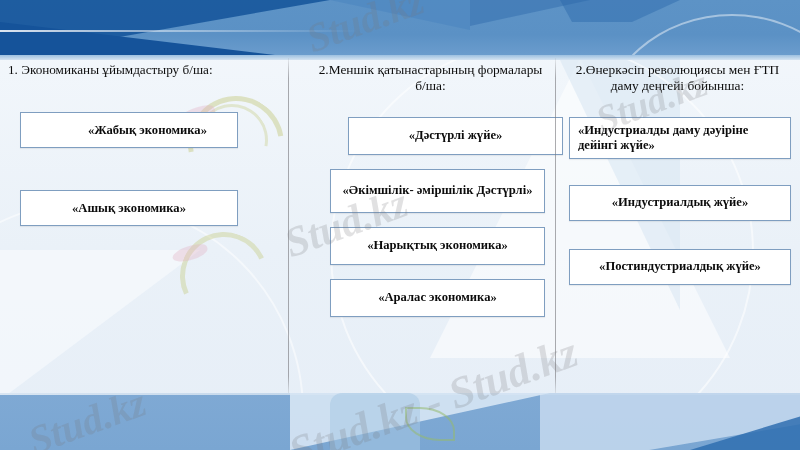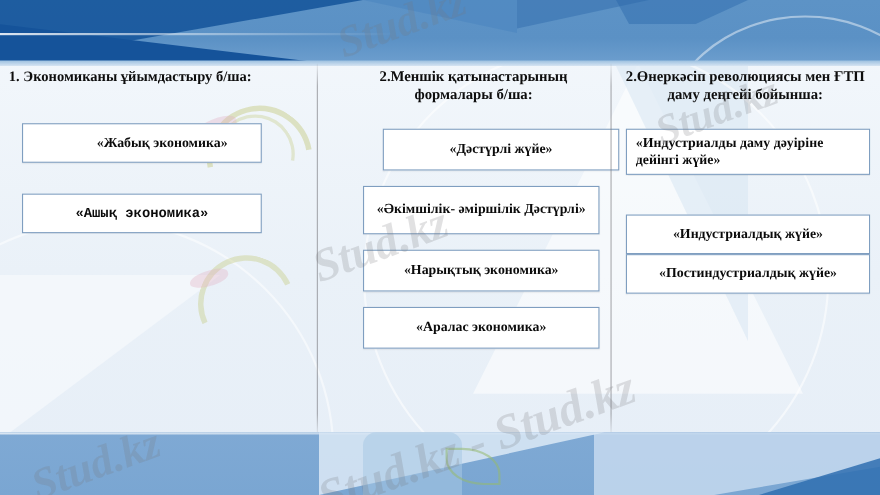--- a/index.html
+++ b/index.html
@@ -104,21 +104,21 @@
   .col{position:relative;box-sizing:border-box;padding:4px 6px 0 6px;}
   .col-1{width:288px;}
   .col-2{width:267px;padding-left:24px;}
   .col-3{width:245px;}
   .vdiv{position:absolute;top:0;width:1px;height:335px;
         background:linear-gradient(180deg,rgba(130,130,135,.1),rgba(120,120,125,.62) 6%,rgba(120,120,125,.62) 95%,rgba(130,130,135,.15));}
   .vdiv-1{left:288px;}
   .vdiv-2{left:555px;}
 
   .col-head{
-    font-family:"Liberation Serif",serif;font-weight:bold;font-size:13.4px;color:#0d0d0d;
+    font-family:"Liberation Serif",serif;font-weight:normal;font-size:13.4px;color:#0d0d0d;
     line-height:1.22;margin:0;padding:0 2px;
   }
   .col-1 .col-head{text-align:left;padding-left:2px;font-size:13.2px;}
   .col-2 .col-head{text-align:center;}
   .col-3 .col-head{text-align:center;}
 
   .boxes{position:relative;margin-top:10px;}
   .nbox{
     position:relative;box-sizing:border-box;background:#ffffff;
     border:1px solid #7f9ec0;
@@ -126,34 +126,34 @@
     font-family:"Liberation Serif",serif;font-weight:bold;font-size:12.6px;color:#0b0b0b;
     line-height:1.18;
     box-shadow:0 1px 1px rgba(0,0,0,.06);
   }
   .nbox.center{justify-content:center;text-align:center;padding:4px 6px;}
   .nbox.left{justify-content:flex-start;text-align:left;padding:4px 8px;}
 
   
   .c1b{width:218px;height:36px;margin-left:14px;}
   .c1b.first{margin-top:34px;padding-left:43px;}
-  .c1b.second{margin-top:28px;font-family:Liberation Mono, monospace;}
+  .c1b.second{margin-top:42px;}
 
   
   .c2b{width:215px;height:38px;margin-left:18px;}
   .c2b.b1x{margin-top:22px;margin-left:36px;}
   .c2b.b2x{margin-top:14px;height:44px;}
   .c2b.b3x{margin-top:14px;}
   .c2b.b4x{margin-top:14px;}
 
   
   .c3b{width:222px;height:42px;margin-left:8px;}
   .c3b.d1{margin-top:22px;}
-  .c3b.d2{margin-top:36px;height:36px;}
-  .c3b.d3{height:36px;}
+  .c3b.d2{margin-top:26px;height:36px;}
+  .c3b.d3{margin-top:28px;height:36px;}
 </style>
 </head>
 <body>
 
 <div id="slide">
 
   <div class="bgart">
     <div class="softtri t1"></div>
     <div class="softtri t2"></div>
     <div class="softtri t3"></div>

